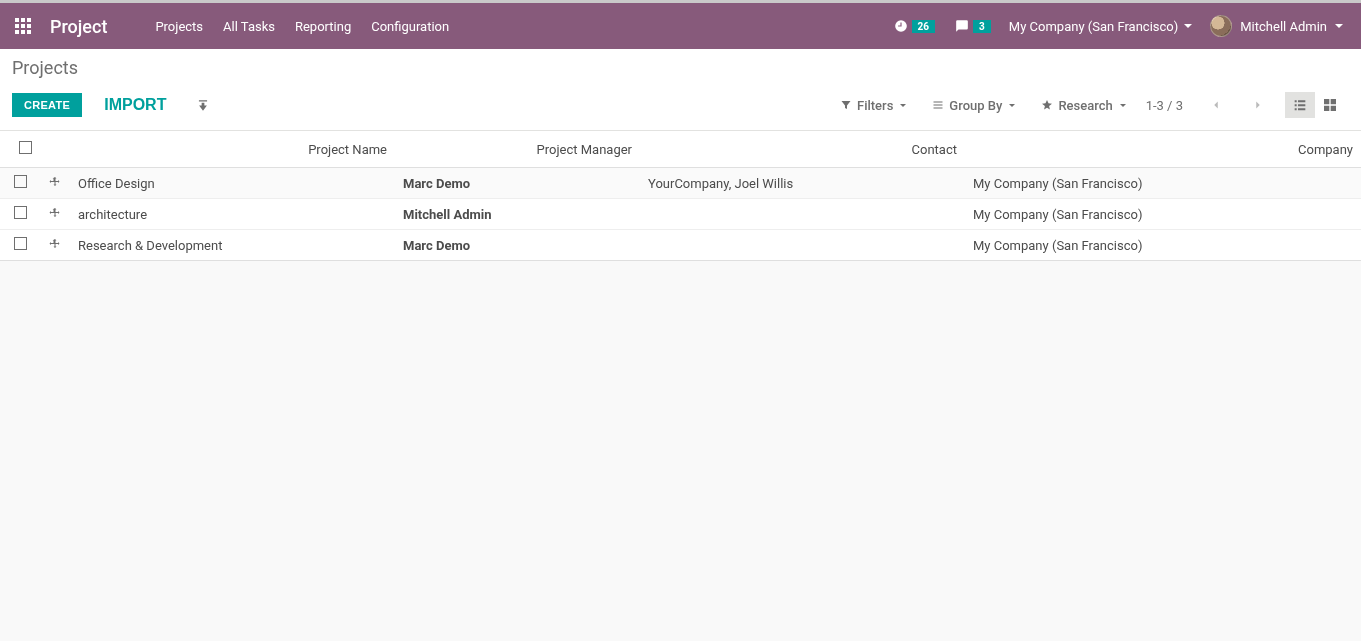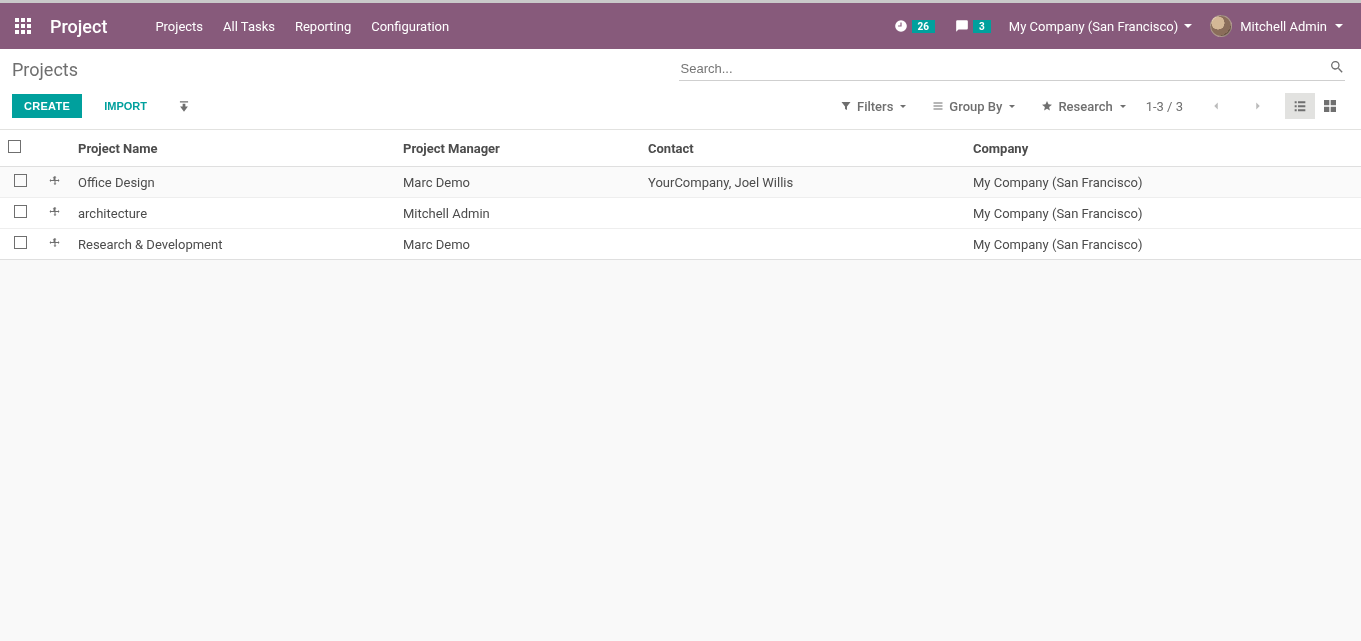--- a/index.html
+++ b/index.html
@@ -27,46 +27,46 @@
   
   .control-panel { background: #fff; border-bottom: 1px solid #e2e2e0; }
   .cp-top { display: flex; align-items: center; padding: 8px 16px 4px 12px; }
   .breadcrumb { font-size: 18px; color: #6f6f6f; }
   .search-wrap { margin-left: auto; width: 50%; position: relative; }
   .search-input { width: 100%; border: none; border-bottom: 1px solid #cfcfcf; padding: 4px 24px 4px 2px; font-size: 13px; outline: none; background: transparent; }
   .search-icon { position: absolute; right: 0; top: 2px; width: 16px; height: 16px; fill: #6f6f6f; cursor: pointer; }
 
   .cp-bottom { display: flex; align-items: center; padding: 8px 16px 10px 12px; }
   .btn-primary { background: #00a09d; color: #fff; border: none; padding: 6px 12px; font-weight: 700; font-size: 11px; letter-spacing: 0.3px; cursor: pointer; text-transform: uppercase; }
-  .btn-link { color: #00a09d; background: none; border: none; padding: 6px 12px; font-weight: 700; font-size: 11px; cursor: pointer; text-transform: uppercase; margin-left: 10px; }
+  .btn-link { color: #00a09d; background: none; border: none; padding: 6px 12px; font-weight: 700; font-size: 16px; cursor: pointer; text-transform: uppercase; margin-left: 10px; }
   .download-icon { margin-left: 18px; fill: #6f6f6f; width: 14px; height: 14px; cursor: pointer; }
   .filter-group { display: flex; gap: 26px; margin-left: auto; margin-right: 20px; padding-left: 8px; }
   .filter-group-inner { flex: 1; display: flex; justify-content: flex-start; }
   .filter-btn { display: flex; align-items: center; gap: 5px; color: #6f6f6f; font-size: 13px; cursor: pointer; font-weight: 500; }
   .filter-btn .caret-down { border-top-color: #6f6f6f; border-left-width: 3px; border-right-width: 3px; border-top-width: 3px; margin-left: 2px; }
   .fb-icon { fill: #6f6f6f; width: 12px; height: 12px; }
   .pager { display: flex; align-items: center; gap: 24px; color: #6f6f6f; }
   .pager-arrow { fill: #bbb; width: 18px; height: 18px; cursor: default; padding: 2px; }
   .view-switch { display: flex; margin-left: 18px; }
   .view-btn { width: 30px; height: 26px; display: flex; align-items: center; justify-content: center; cursor: pointer; border: 1px solid transparent; }
   .view-btn.active { background: #e2e2e0; }
   .view-btn svg { fill: #6f6f6f; width: 16px; height: 16px; }
 
   
   .list-view { background: #fff; }
   .list-table { width: 100%; border-collapse: collapse; }
-  .list-table th { text-align: left; font-weight: 700; color: #4c4c4c; padding: 10px 8px; border-bottom: 1px solid #dfdfdf; font-size: 13px; }
+  .list-table th { text-align: right; font-weight: 400; color: #4c4c4c; padding: 10px 8px; border-bottom: 1px solid #dfdfdf; font-size: 13px; }
   .list-table td { padding: 7px 8px; border-bottom: 1px solid #eeeeee; color: #4c4c4c; font-size: 13px; }
   .list-table tbody tr:last-child td { border-bottom: 1px solid #dfdfdf; }
   .col-check { width: 40px; text-align: center; }
   .col-handle { width: 30px; text-align: center; }
   .chk { width: 13px; height: 13px; border: 1.5px solid #6f6f6f; display: inline-block; cursor: pointer; }
   .drag-handle { fill: #6f6f6f; width: 12px; height: 12px; cursor: move; }
   .col-name { width: 325px; }
-  .col-manager { width: 245px; }
+  .col-manager { width: 245px; font-weight: bold; }
   .col-contact { width: 325px; }
   .col-company { }
   .list-table tbody tr:first-child { background: #fafafa; }
   .canvas-rest { height: 360px; background: #f9f9f9; }
 </style>
 </head>
 <body>
 
 <div class="navbar">
   <div class="apps-btn">
@@ -111,26 +111,20 @@
       <span class="avatar"></span>
       <span>Mitchell Admin</span>
       <span class="caret-down"></span>
     </div>
   </div>
 </div>
 
 <div class="control-panel">
   <div class="cp-top">
     <div class="breadcrumb">Projects</div>
-    <div class="search-wrap">
-      <input class="search-input" placeholder="Search..." style="">
-      <svg class="search-icon" viewBox="0 0 24 24">
-          <path d="M15.5 14h-.79l-.28-.27a6.5 6.5 0 1 0-.7.7l.27.28v.79l5 5 1.5-1.5zm-6 0A4.5 4.5 0 1 1 14 9.5 4.5 4.5 0 0 1 9.5 14z"></path>
-        </svg>
-    </div>
   </div>
   <div class="cp-bottom">
     <button class="btn-primary">Create</button>
     <button class="btn-link">Import</button>
     <svg class="download-icon" viewBox="0 0 24 24">
         <path d="M5 20h14v-2H5zm7-18L5.33 11h4.34v5h4.66v-5h4.34z" transform="rotate(180 12 12)"></path>
       </svg>
 
     <div class="filter-group-inner" style="justify-content:flex-start;">
       <div class="filter-group">

